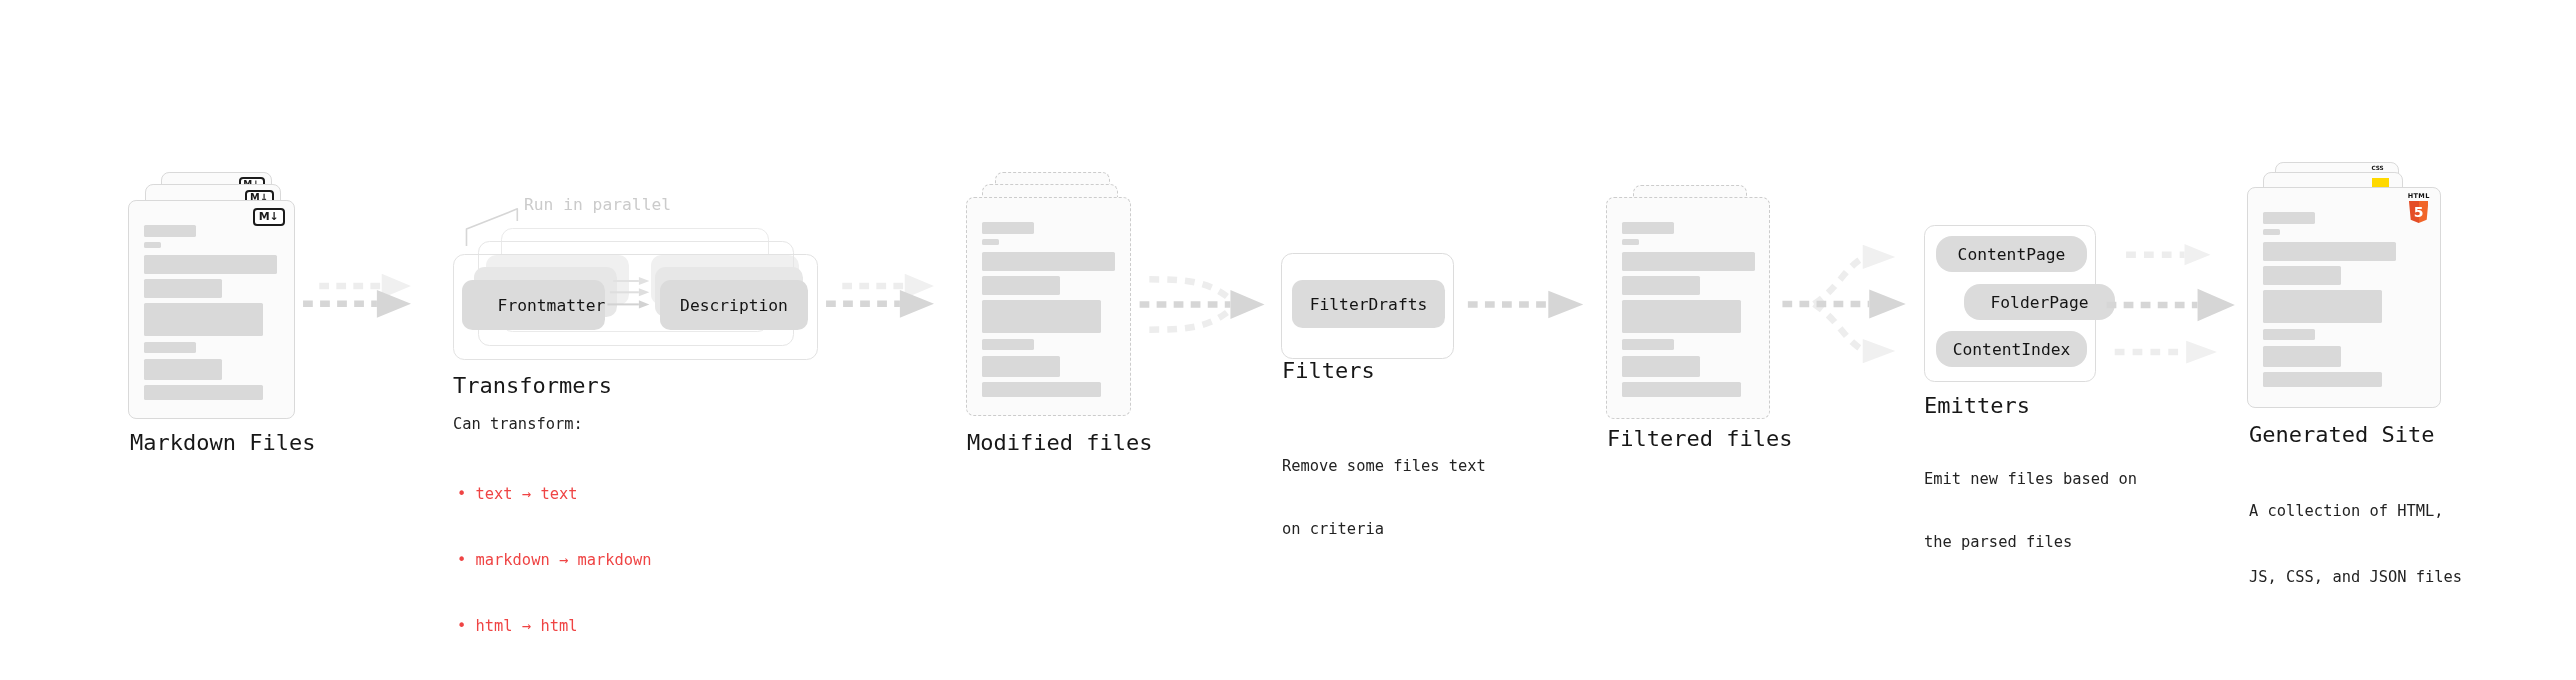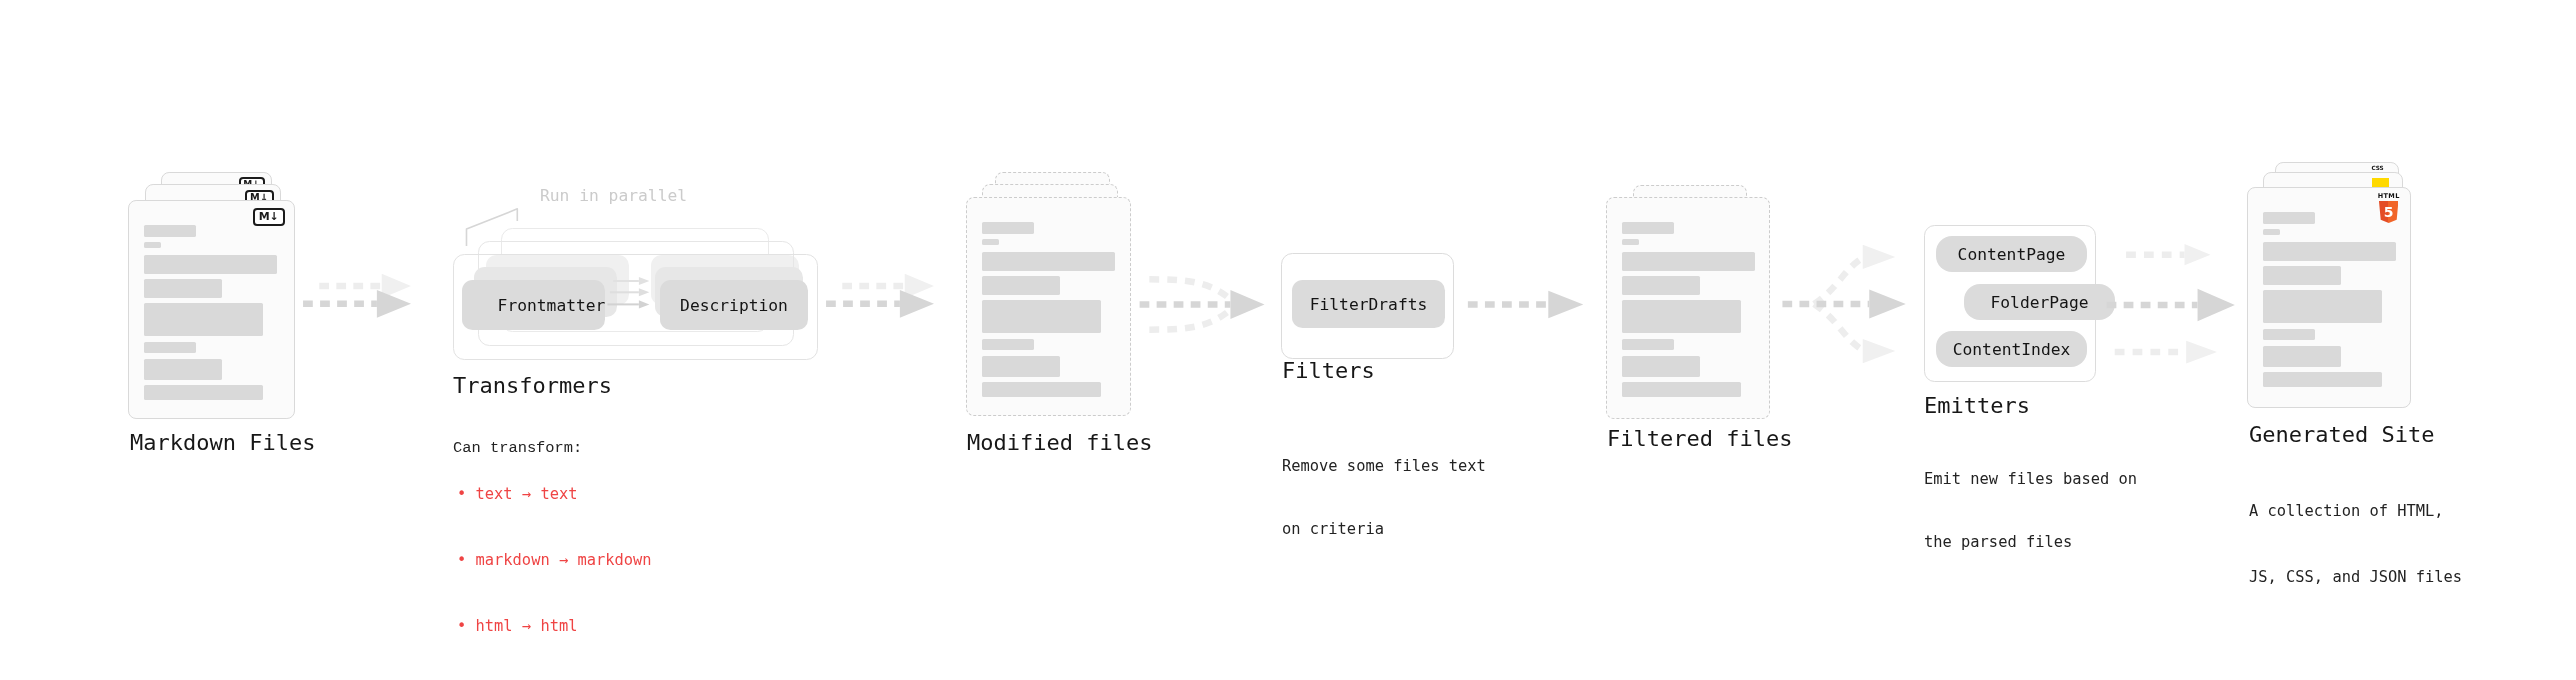--- a/index.html
+++ b/index.html
@@ -87,23 +87,23 @@
     <line x1="10" y1="7" x2="42" y2="7" stroke="#e1e1e1" stroke-width="2.5"></line>
       <polygon points="42,2 55,7 42,12" fill="#e1e1e1"></polygon>
     <line x1="6" y1="21" x2="42" y2="21" stroke="#dedede" stroke-width="2.5"></line>
       <polygon points="42,16 55,21 42,26" fill="#dedede"></polygon>
     <line x1="3" y1="36" x2="42" y2="36" stroke="#d2d2d2" stroke-width="2.5"></line>
       <polygon points="42,31 55,36 42,41" fill="#d2d2d2"></polygon>
   </svg>
   <svg style="left:458px;top:200px;z-index:8;" width="67" height="50" viewBox="0 0 82 62">
     <polyline points="10,57 10,36 73,11 73,26" fill="none" stroke="#d6d6d6" stroke-width="2" stroke-linejoin="round"></polyline>
   </svg>
-  <div class="annotation" style="left:524px;top:188px;margin-left:16px;">Run in parallel</div>
+  <div class="annotation" style="left:524px;top:197px;">Run in parallel</div>
   <div class="node-label" style="left:453px;top:375px;">Transformers</div>
-  <div class="node-desc" style="left:453px;top:438px;font-family:Liberation Mono, monospace;">Can transform:</div>
+  <div class="node-desc" style="left:453px;top:414px;">Can transform:</div>
   <div class="bullets" style="left:457px;top:439px;">
     <div>• text → text</div>
     <div>• markdown → markdown</div>
     <div>• html → html</div>
   </div>
 
   <svg style="left:822px;top:273px;" width="142" height="52" viewBox="0 0 175 64">
     <line x1="25" y1="16" x2="102" y2="16" stroke="#ededed" stroke-width="8" stroke-dasharray="12 9"></line>
     <polygon points="102,1 138,16 102,31" fill="#f0f0f0"></polygon>
     <line x1="5" y1="38" x2="96" y2="38" stroke="#d6d6d6" stroke-width="8" stroke-dasharray="12 9"></line>
@@ -187,21 +187,21 @@
 
   <div class="doc-card" style="left:2275px;top:162px;width:124px;height:45px;z-index:1;">
     <div class="css-badge" style="right:11.4px;top:2.4px;">
       <span class="txt">CSS</span>
       <div class="bar"></div>
     </div>
   </div>
   <div class="doc-card" style="left:2263px;top:172px;width:140px;height:49px;z-index:2;">
     <div class="js-badge" style="right:13px;top:4.9px;width:17px;height:10.6px;"></div>
   </div>
-  <div class="doc-card" style="left:2247px;top:187px;width:164px;height:221px;z-index:3;">
+  <div class="doc-card" style="left:2247px;top:187px;width:194px;height:221px;z-index:3;">
     <div class="html5-badge" style="right:9.8px;top:4.9px;">
       <div class="word">HTML</div>
       <div class="html5-shield">
         <span>5</span>
       </div>
     </div>
   <div class="skel" style="left: 14.6px; top: 24.4px; width: 52px; height: 11.4px;"></div>
       <div class="skel" style="left: 14.6px; top: 41px; width: 17px; height: 5.7px;"></div>
       <div class="skel" style="left: 14.6px; top: 54px; width: 133px; height: 18.7px;"></div>
       <div class="skel" style="left: 14.6px; top: 78px; width: 78px; height: 18.7px;"></div>

